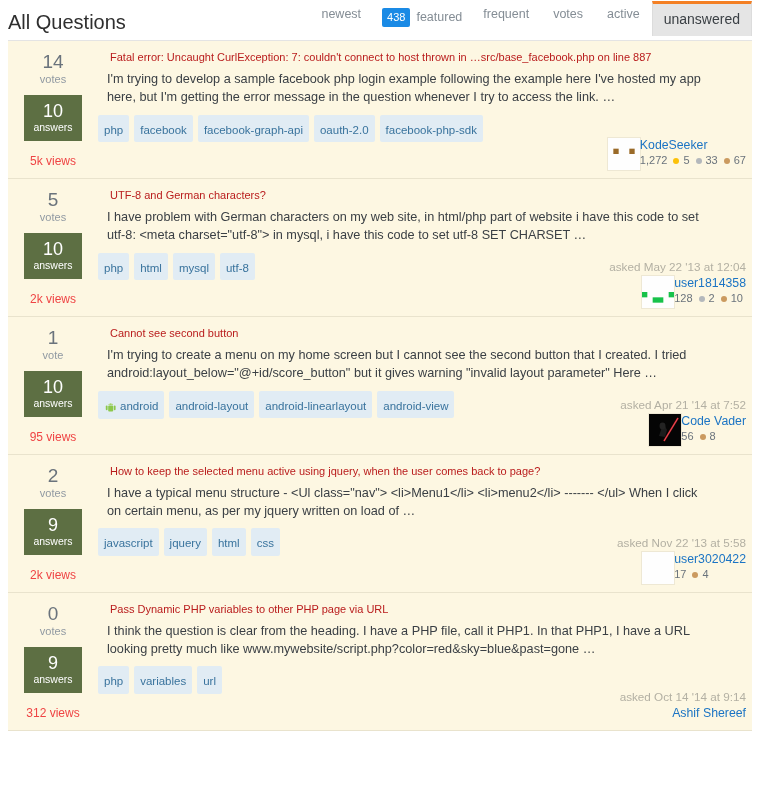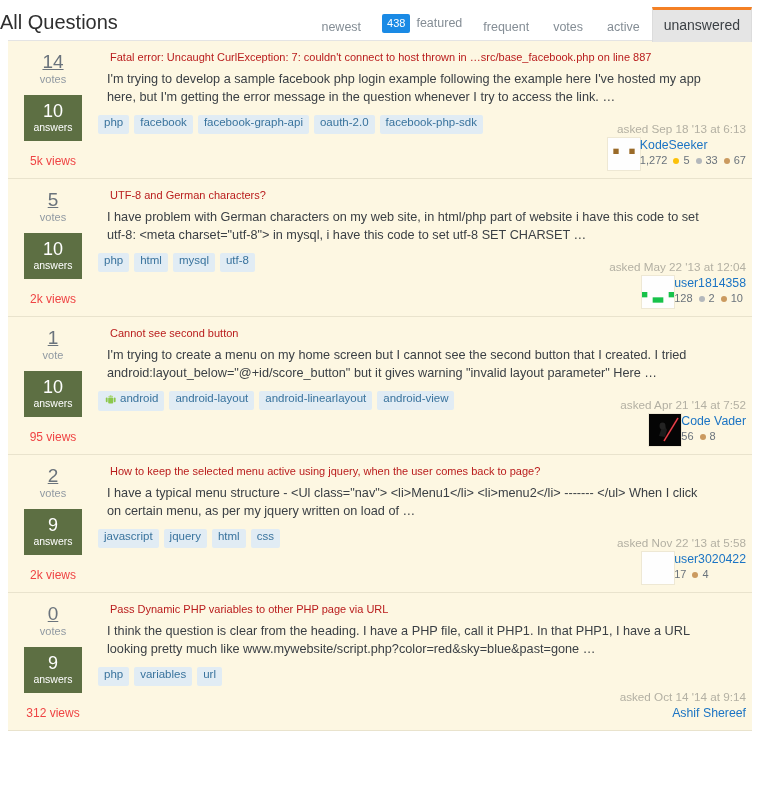--- a/index.html
+++ b/index.html
@@ -12,36 +12,37 @@
     -webkit-font-smoothing: antialiased;
   }
 
   .page { width: 764px; height: 787px; position: relative; background:#fff; }
 
   
   .header {
     height: 41px;
     display: flex;
     align-items: flex-end;
+    padding-left: 8px;
     position: relative;
   }
   .page-title {
     font-size: 20px;
     color: #2f2f2f;
     font-weight: normal;
     line-height: 1;
     padding-bottom: 9px;
     white-space: nowrap;
   }
   .tabs {
     position: absolute;
     right: 12px;
     bottom: 0;
     display: flex;
-    align-items: flex-end;
+    align-items: flex-start;
     height: 41px;
   }
   .tab {
     font-size: 12.5px;
     color: #848d95;
     padding: 6px 11px 9px 11px;
     line-height: 1;
     white-space: nowrap;
     background: transparent;
     border: 1px solid transparent;
@@ -97,21 +98,20 @@
     flex: 0 0 90px;
     text-align: center;
     padding-top: 2px;
     position: relative;
   }
   .votes-num {
     font-size: 19px;
     color: #6a737c;
     line-height: 1.05;
     font-weight: normal;
-    text-decoration: underline;
   }
   .votes-label {
     font-size: 11px;
     color: #9099a2;
     margin-top: 1px;
   }
   .answer-box {
     width: 58px;
     height: 46px;
     margin: 10px auto 0 auto;
@@ -161,21 +161,21 @@
     min-height: 20px;
   }
   .tag {
     display: inline-flex;
     align-items: flex-end;
     gap: 4px;
     background: #e1ecf4;
     color: #39739d;
     font-size: 11.5px;
     line-height: 1;
-    padding: 2px 6px 6px 6px;
+    padding: 10px 6px 6px 6px;
     border-radius: 2px;
     white-space: nowrap;
   }
   .android-glyph { display:inline-block; width:12px; height:12px; position:relative; }
 
   
   .user-block {
     position: absolute;
     right: 6px;
     bottom: -2px;
@@ -272,21 +272,20 @@
               <span>facebook-graph-api</span>
             </span>
             <span class="tag">
               <span>oauth-2.0</span>
             </span>
             <span class="tag">
               <span>facebook-php-sdk</span>
             </span>
           </div>
           <div class="user-block">
-            <div class="asked-line">asked Sep 18 '13 at 6:13</div>
             <div class="user-card">
               <span class="avatar"><svg width="32" height="32" viewBox="0 0 32 32" xmlns="http://www.w3.org/2000/svg">
                   <rect width="32" height="32" fill="#fefefe"></rect>
                   <rect x="5.333333333333333" y="10.666666666666666" width="5.333333333333333" height="5.333333333333333" fill="#9a6a28"></rect>
                   <rect x="21.333333333333332" y="10.666666666666666" width="5.333333333333333" height="5.333333333333333" fill="#9a6a28"></rect>
                 </svg></span>
               <div class="user-meta">
                 <a class="user-name">KodeSeeker</a>
                 <div class="rep-line">
                   <span class="rep-num">1,272</span>

